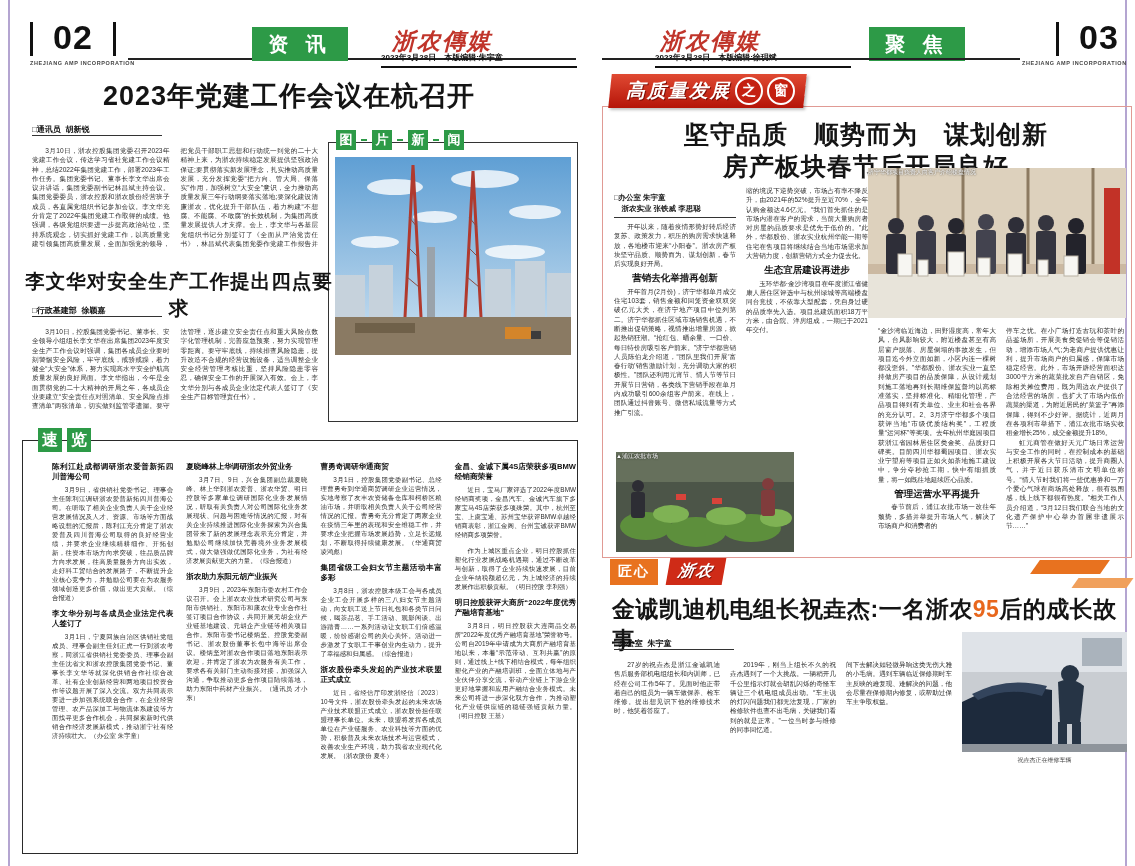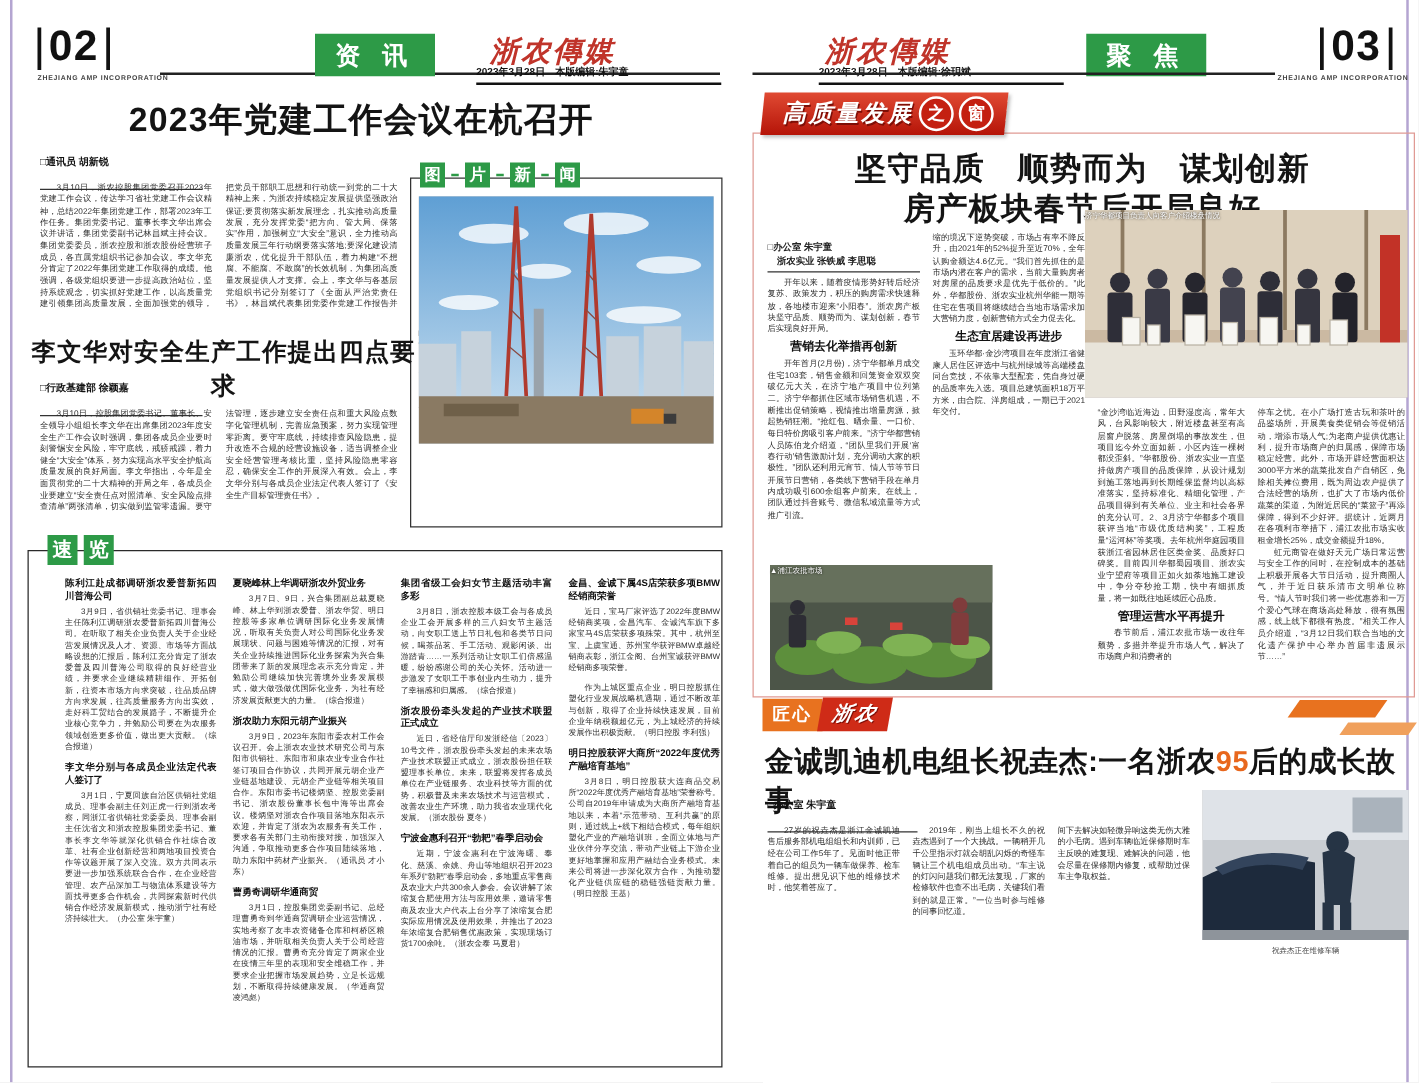--- a/index.html
+++ b/index.html
@@ -2,36 +2,36 @@
 <html><head>
 <meta charset="utf-8">
 <style>
   html,body{margin:0;padding:0;background:#e9e9e9;}
   .canvas{position:relative;width:1135px;height:866px;background:#ffffff;overflow:hidden;
           font-family:"Liberation Sans",sans-serif;color:#222;}
   .edge{position:absolute;top:0;bottom:0;width:2px;background:#a18fc5;opacity:.8;}
   .edge.l{left:8px}.edge.r{left:1125px}
 
   
-  .pagenum{position:absolute;display:flex;align-items:flex-start;gap:6px;}
+  .pagenum{position:absolute;display:flex;align-items:flex-start;gap:20px;}
   .pagenum .bar{width:3px;height:34px;background:#111;}
   .pagenum .num{font-size:34px;font-weight:900;line-height:30px;letter-spacing:1px;color:#111;}
   .orgline{position:absolute;font-size:5.5px;letter-spacing:.6px;color:#444;font-weight:700;}
   .hrule{position:absolute;height:2px;background:#222;}
   .secbox{position:absolute;width:96px;height:34px;background:#2d9a47;color:#fff;
           display:flex;align-items:center;justify-content:center;font-size:20px;font-weight:900;letter-spacing:6px;}
   .masthead{position:absolute;font-family:"DejaVu Serif",serif;font-style:italic;font-weight:bold;
             color:#c0342a;font-size:23px;letter-spacing:2px;}
   .dateline{position:absolute;font-size:8px;font-weight:700;color:#111;border-bottom:2px solid #111;
             padding-bottom:3px;width:196px;}
 
   
   .headline1{position:absolute;font-weight:900;color:#141414;text-align:center;letter-spacing:1px;}
   .byline{position:absolute;font-size:8px;font-weight:700;color:#111;border-bottom:1.5px solid #333;
-          padding-bottom:16px;}
+          padding-bottom:0;font-family:Liberation Mono, monospace;}
   .cols{position:absolute;font-size:6.6px;line-height:9.3px;text-align:justify;color:#2c2c2c;
         column-gap:11px;overflow:hidden;}
   .cols p{margin:0;text-indent:2em;}
   .subhead{font-size:9.5px;font-weight:900;text-align:center;text-indent:0 !important;
            margin:5px 0 4px 0 !important;color:#111;}
 
   
   .pnbox{position:absolute;border:1.5px solid #333;background:#fff;}
   .pnlabel{position:absolute;display:flex;gap:5px;align-items:center;}
   .pnlabel .sq{width:20px;height:20px;background:#2d9a47;color:#fff;font-size:13px;font-weight:900;
@@ -197,24 +197,20 @@
         <h4 class="bititle bi-title">集团省级工会妇女节主题活动丰富多彩</h4>
         <p class="bibody bi-body">3月8日，浙农控股本级工会与各成员企业工会开展多样的三八妇女节主题活动，向女职工送上节日礼包和各类节日问候，喝茶品茗、手工活动、观影闲谈、出游踏青……一系列活动让女职工们倍感温暖，纷纷感谢公司的关心关怀。活动进一步激发了女职工干事创业内生动力，提升了幸福感和归属感。（综合报道）</p>
       </div>
 
       <div class="bitem">
         <h4 class="bititle bi-title">浙农股份牵头发起的产业技术联盟正式成立</h4>
         <p class="bibody bi-body">近日，省经信厅印发浙经信〔2023〕10号文件，浙农股份牵头发起的未来农场产业技术联盟正式成立，浙农股份担任联盟理事长单位。未来，联盟将发挥各成员单位在产业链服务、农业科技等方面的优势，积极普及未来农场技术与运营模式，改善农业生产环境，助力我省农业现代化发展。（浙农股份 夏冬）</p>
       </div>
 
 
-      <div class="bitem">
-        <h4 class="bititle bi-title">宁波金惠利召开“勃耙”春季启动会</h4>
-        <p class="bibody bi-body">近期，宁波金惠利在宁波海曙、奉化、慈溪、余姚、舟山等地组织召开2023年系列“勃耙”春季启动会，多地重点零售商及农业大户共300余人参会。会议讲解了浓缩复合肥使用方法与应用效果，邀请零售商及农业大户代表上台分享了浓缩复合肥实际应用情况及使用效果，并推出了2023年浓缩复合肥销售优惠政策，实现现场订货1700余吨。（浙农金泰 马夏君）</p>
-      </div>
 
       <div class="bitem">
         <h4 class="bititle bi-title">金昌、金诚下属4S店荣获多项BMW经销商荣誉</h4>
         <p class="bibody bi-body">近日，宝马厂家评选了2022年度BMW经销商奖项，金昌汽车、金诚汽车旗下多家宝马4S店荣获多项殊荣。其中，杭州至宝、上虞宝通、苏州宝华获评BMW卓越经销商表彰，浙江金阁、台州宝诚获评BMW经销商多项荣誉。</p>
       </div>
 
       <div class="bitem">
 
         <p class="bibody bi-body">作为上城区重点企业，明日控股抓住塑化行业发展战略机遇期，通过不断改革与创新，取得了企业持续快速发展，目前企业年纳税额超亿元，为上城经济的持续发展作出积极贡献。（明日控股 李利强）</p>
       </div>
@@ -359,21 +355,21 @@
           <rect x="60" y="42" width="10" height="6"></rect>
           <rect x="96" y="46" width="10" height="6"></rect>
         </g>
     </svg>
     <div class="photocap-onl" style="left:616px;top:452px;width:178px;height:100px;">
       <span>▲浦江农批市场</span>
     </div>
 
     <div class="slash" style="left:1035px;top:560px;width:70px;height:14px;"></div>
     <div class="slash" style="left:1075px;top:578px;width:55px;height:10px;background:#f0a05c;"></div>
-    <div class="craftlabel" style="left:610px;top:558px;">
+    <div class="craftlabel" style="left:610px;top:558px;gap:12px;">
       <span class="c1">匠心</span>
       <span class="c2">浙农</span>
     </div>
     <div class="craft-hl" style="left:612px;top:594px;width:520px;">
       <span>金诚凯迪机电组长祝垚杰:一名浙农</span><span class="num95">95</span><span>后的成长故事</span>
     </div>
     <div class="byline" style="left:614px;top:638px;width:120px;">□办公室 朱宇童</div>
 
     <div class="fcol" style="left:614px;top:660px;width:106px;height:196px;">
       <p>27岁的祝垚杰是浙江金诚凯迪售后服务部机电组组长和内训师，已经在公司工作5年了。见面时他正带着自己的组员为一辆车做保养、检车维修。提出想见识下他的维修技术时，他笑着答应了。</p>

